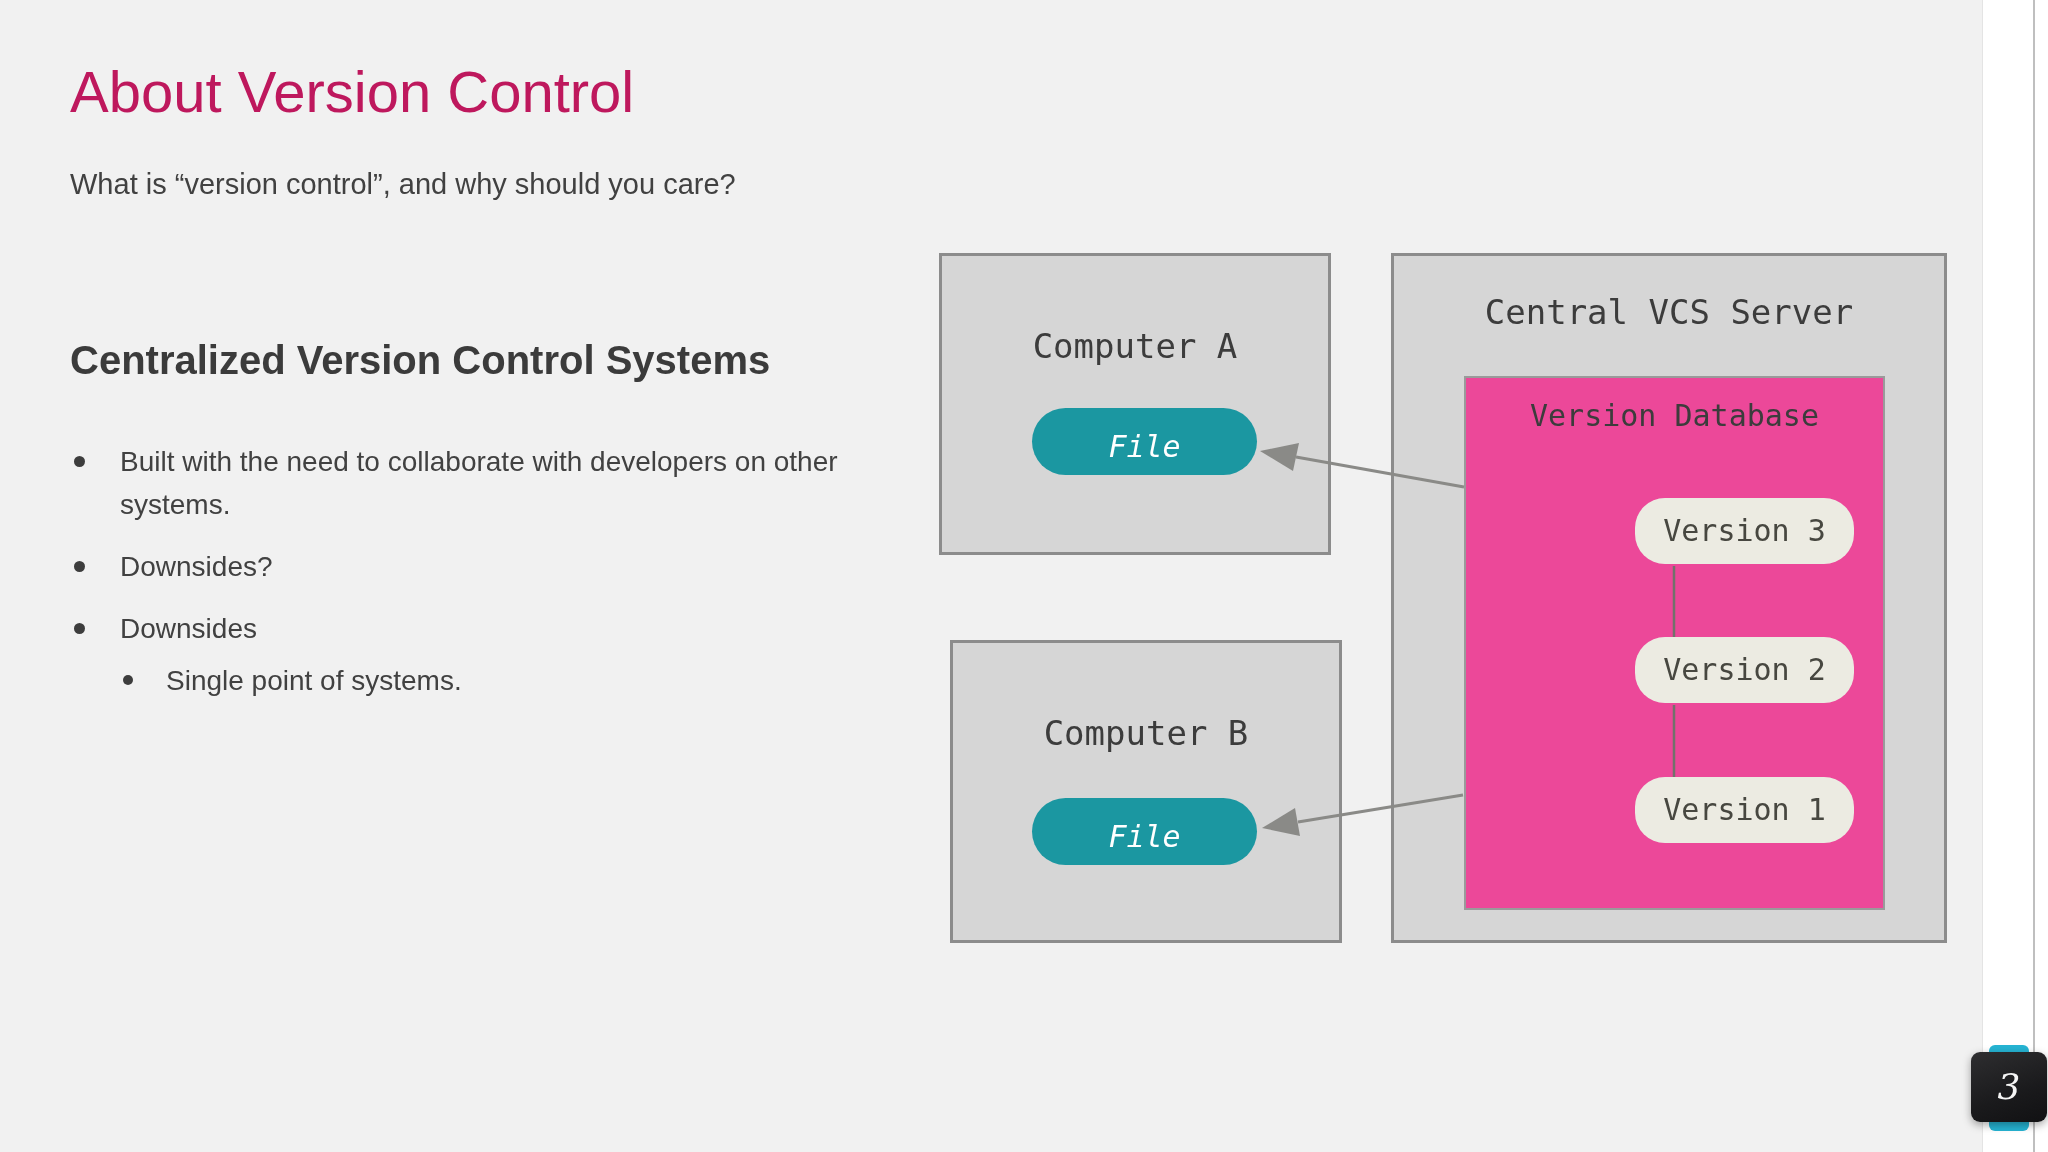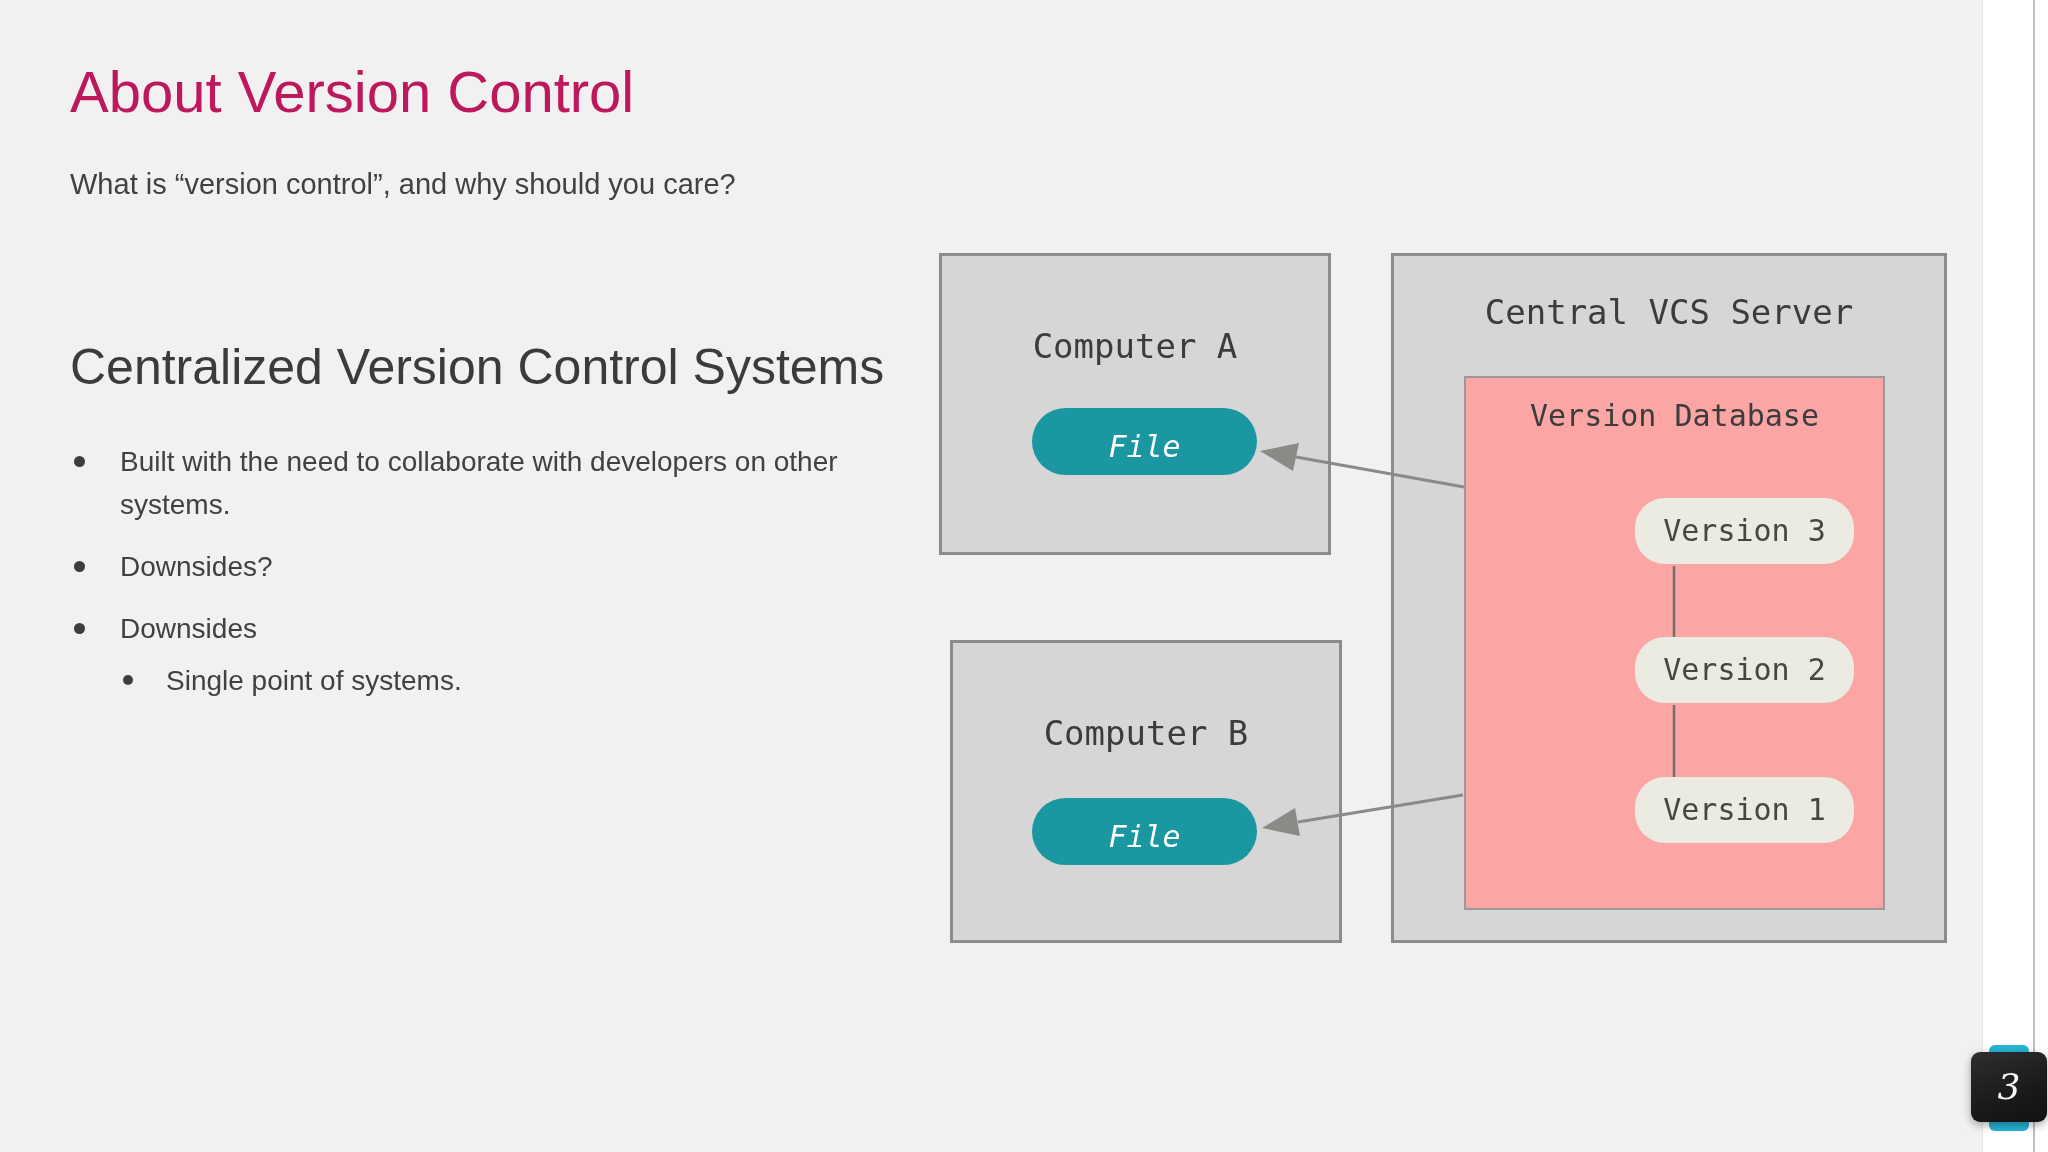--- a/index.html
+++ b/index.html
@@ -17,21 +17,21 @@
   .title{
     position:absolute;left:70px;top:58px;margin:0;
     font-size:58px;font-weight:400;color:#be185d;letter-spacing:0px;
   }
   .subtitle{
     position:absolute;left:70px;top:168px;margin:0;
     font-size:29px;font-weight:400;color:#414141;
   }
   .section-heading{
     position:absolute;left:70px;top:338px;margin:0;
-    font-size:50px;font-weight:400;color:#3b3b3b;
+    font-size:40px;font-weight:700;color:#3b3b3b;
   }
   .bullets{
     position:absolute;left:0;top:428px;margin:0;padding:0;list-style:none;
     width:880px;font-size:28px;line-height:43px;color:#414141;
   }
   .bullets li{position:relative;margin:0;}
   .bullets li.l1{padding-left:120px;margin-top:19px;}
   .bullets li.l1:first-child{margin-top:12px;}
   .bullets li.l2{padding-left:166px;margin-top:9px;}
   .bullets li.l1::before,
@@ -54,21 +54,21 @@
   .box-server{left:1391px;top:253px;width:556px;height:690px;}
   .box-label{
     display:block;text-align:center;
     font-size:34px;color:#3c3c3c;
   }
   .box-computer-a .box-label{margin-top:70px;}
   .box-computer-b .box-label{margin-top:70px;}
   .box-server .box-label{margin-top:36px;}
   .white-box{
     position:absolute;left:1464px;top:376px;width:421px;height:534px;
-    box-sizing:border-box;background:#fca5a5;border:2px solid #9a9a9a;
+    box-sizing:border-box;background:#ec4899;border:2px solid #9a9a9a;
   }
   .white-box .box-label{margin-top:20px;font-size:30px;}
   .pill-file{
     position:absolute;width:225px;height:67px;border-radius:39px;
     background:var(--teal,#1b97a1);
     color:#ffffff;font-size:30px;line-height:77px;text-align:center;font-style:italic;
   }
   .pill-file-a{left:1032px;top:408px;}
   .pill-file-b{left:1032px;top:798px;}
   .pill-version{

